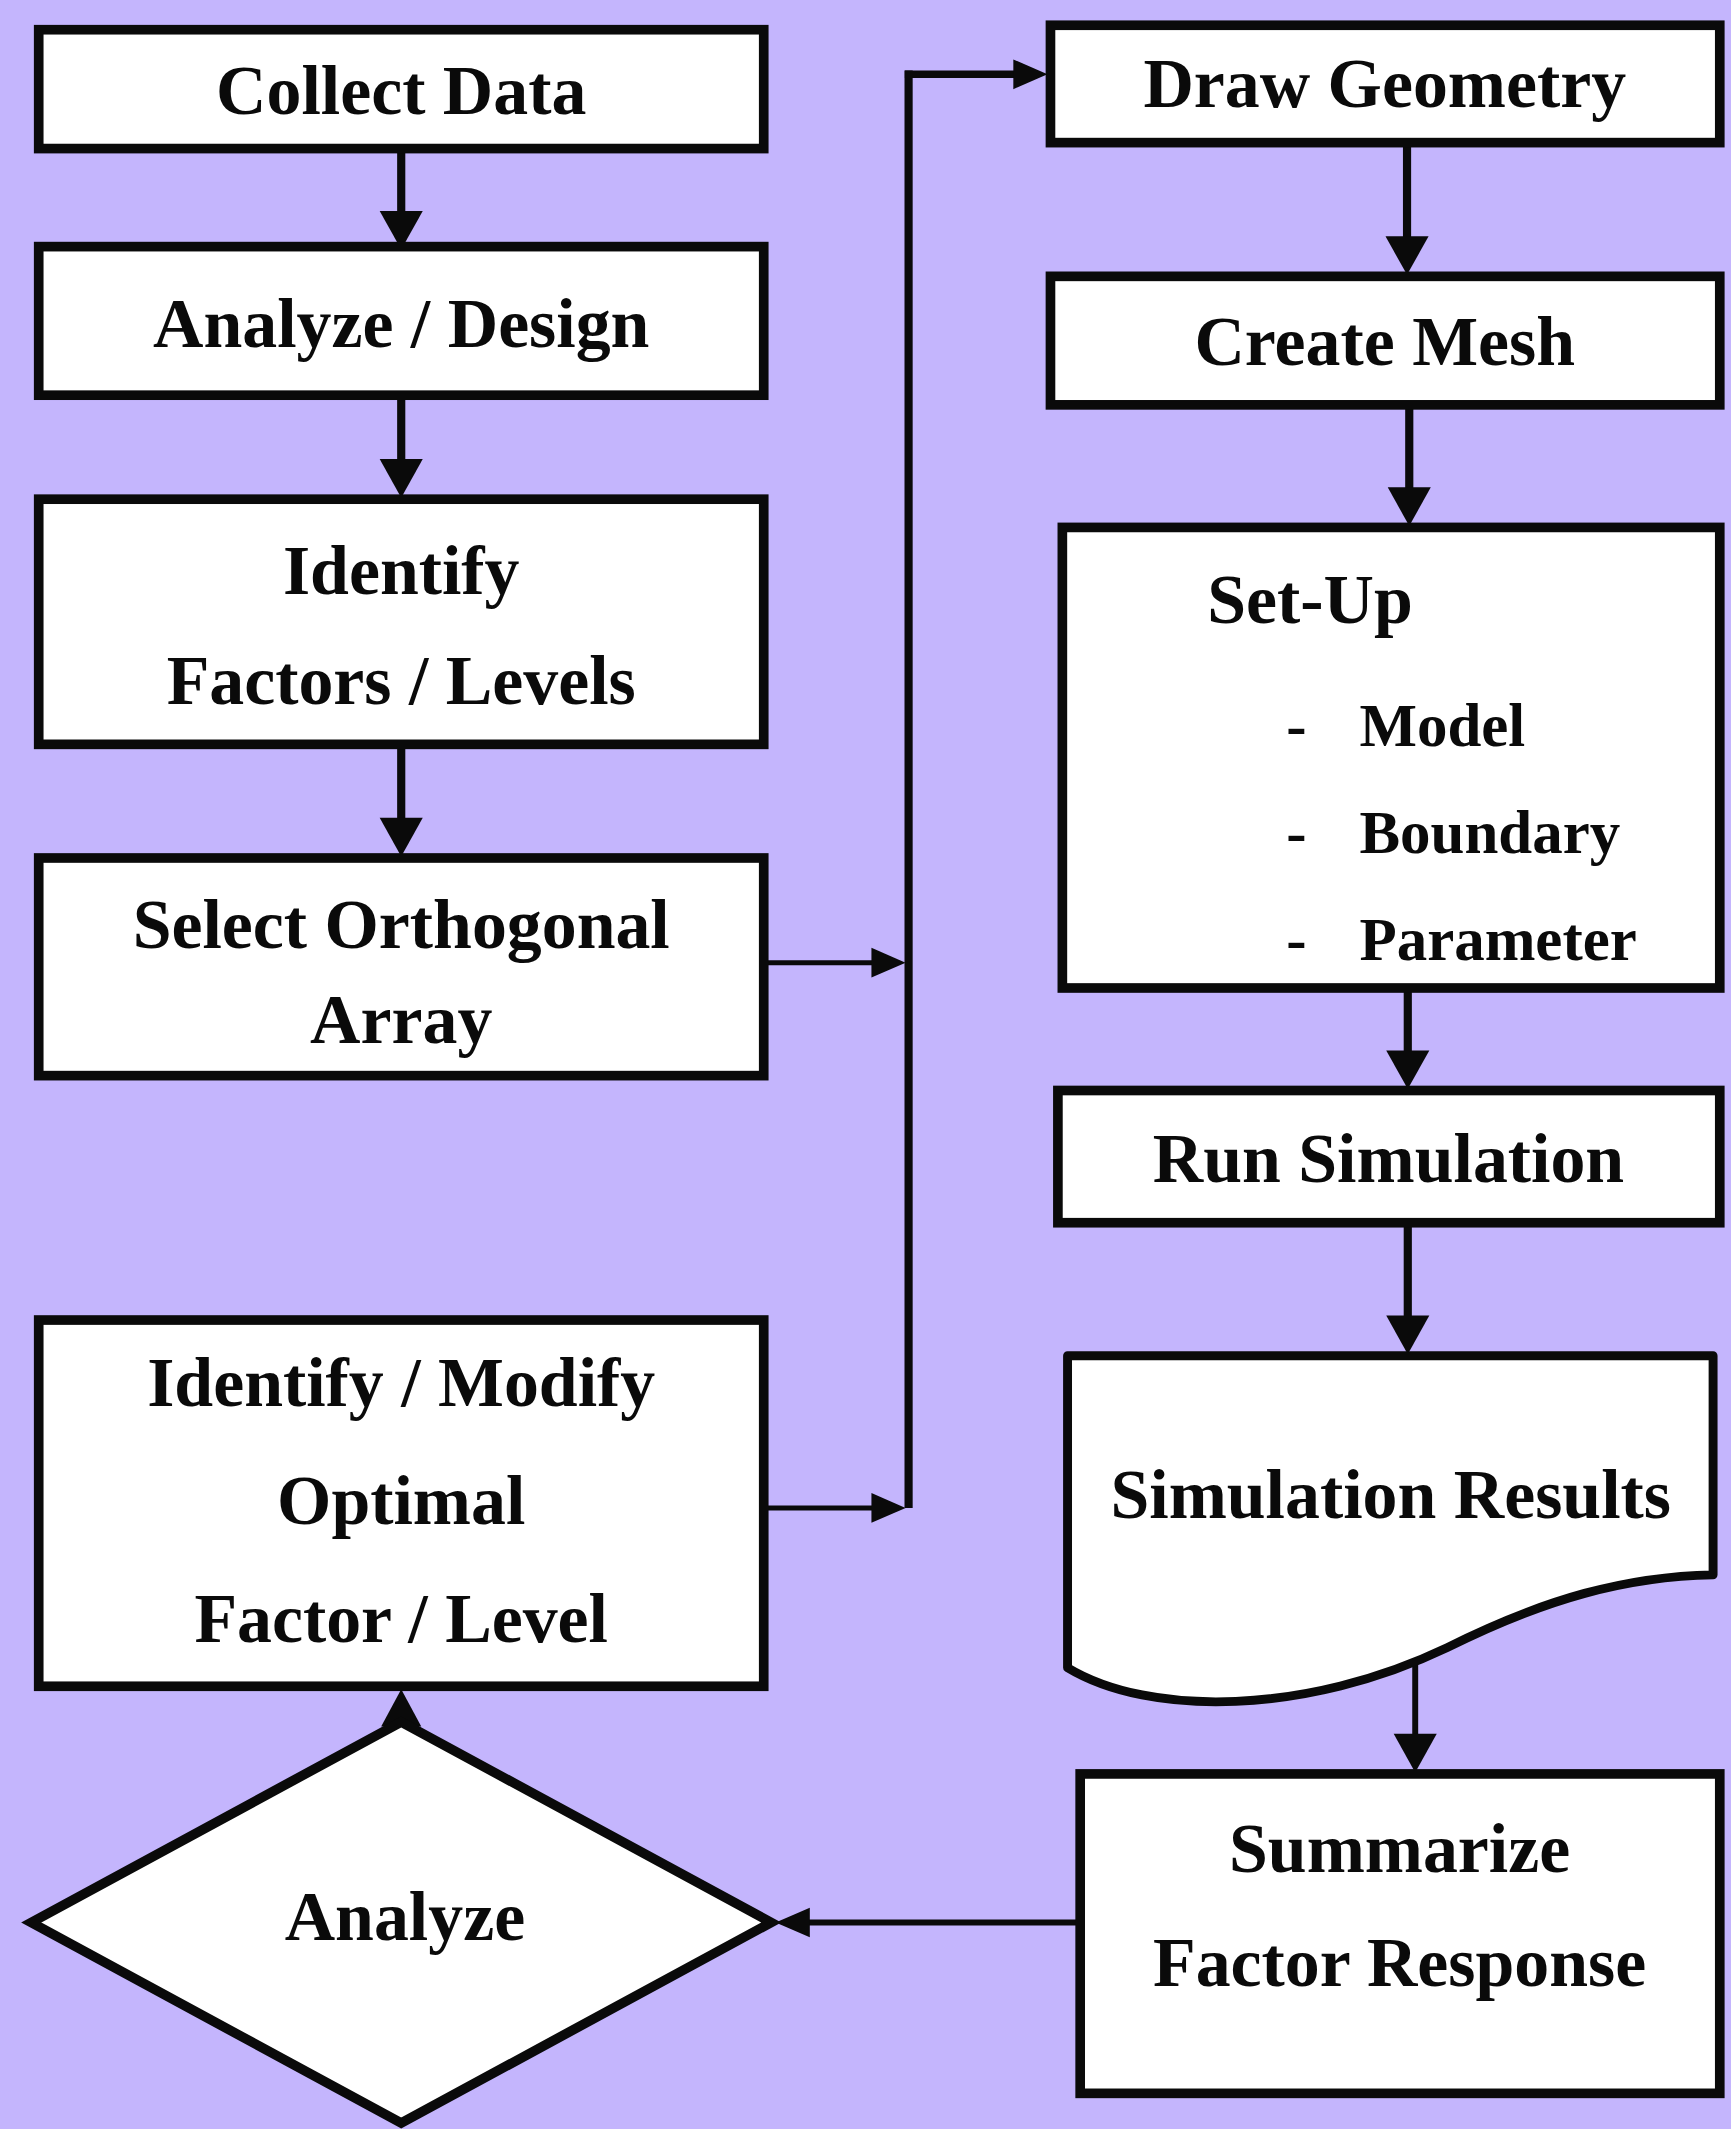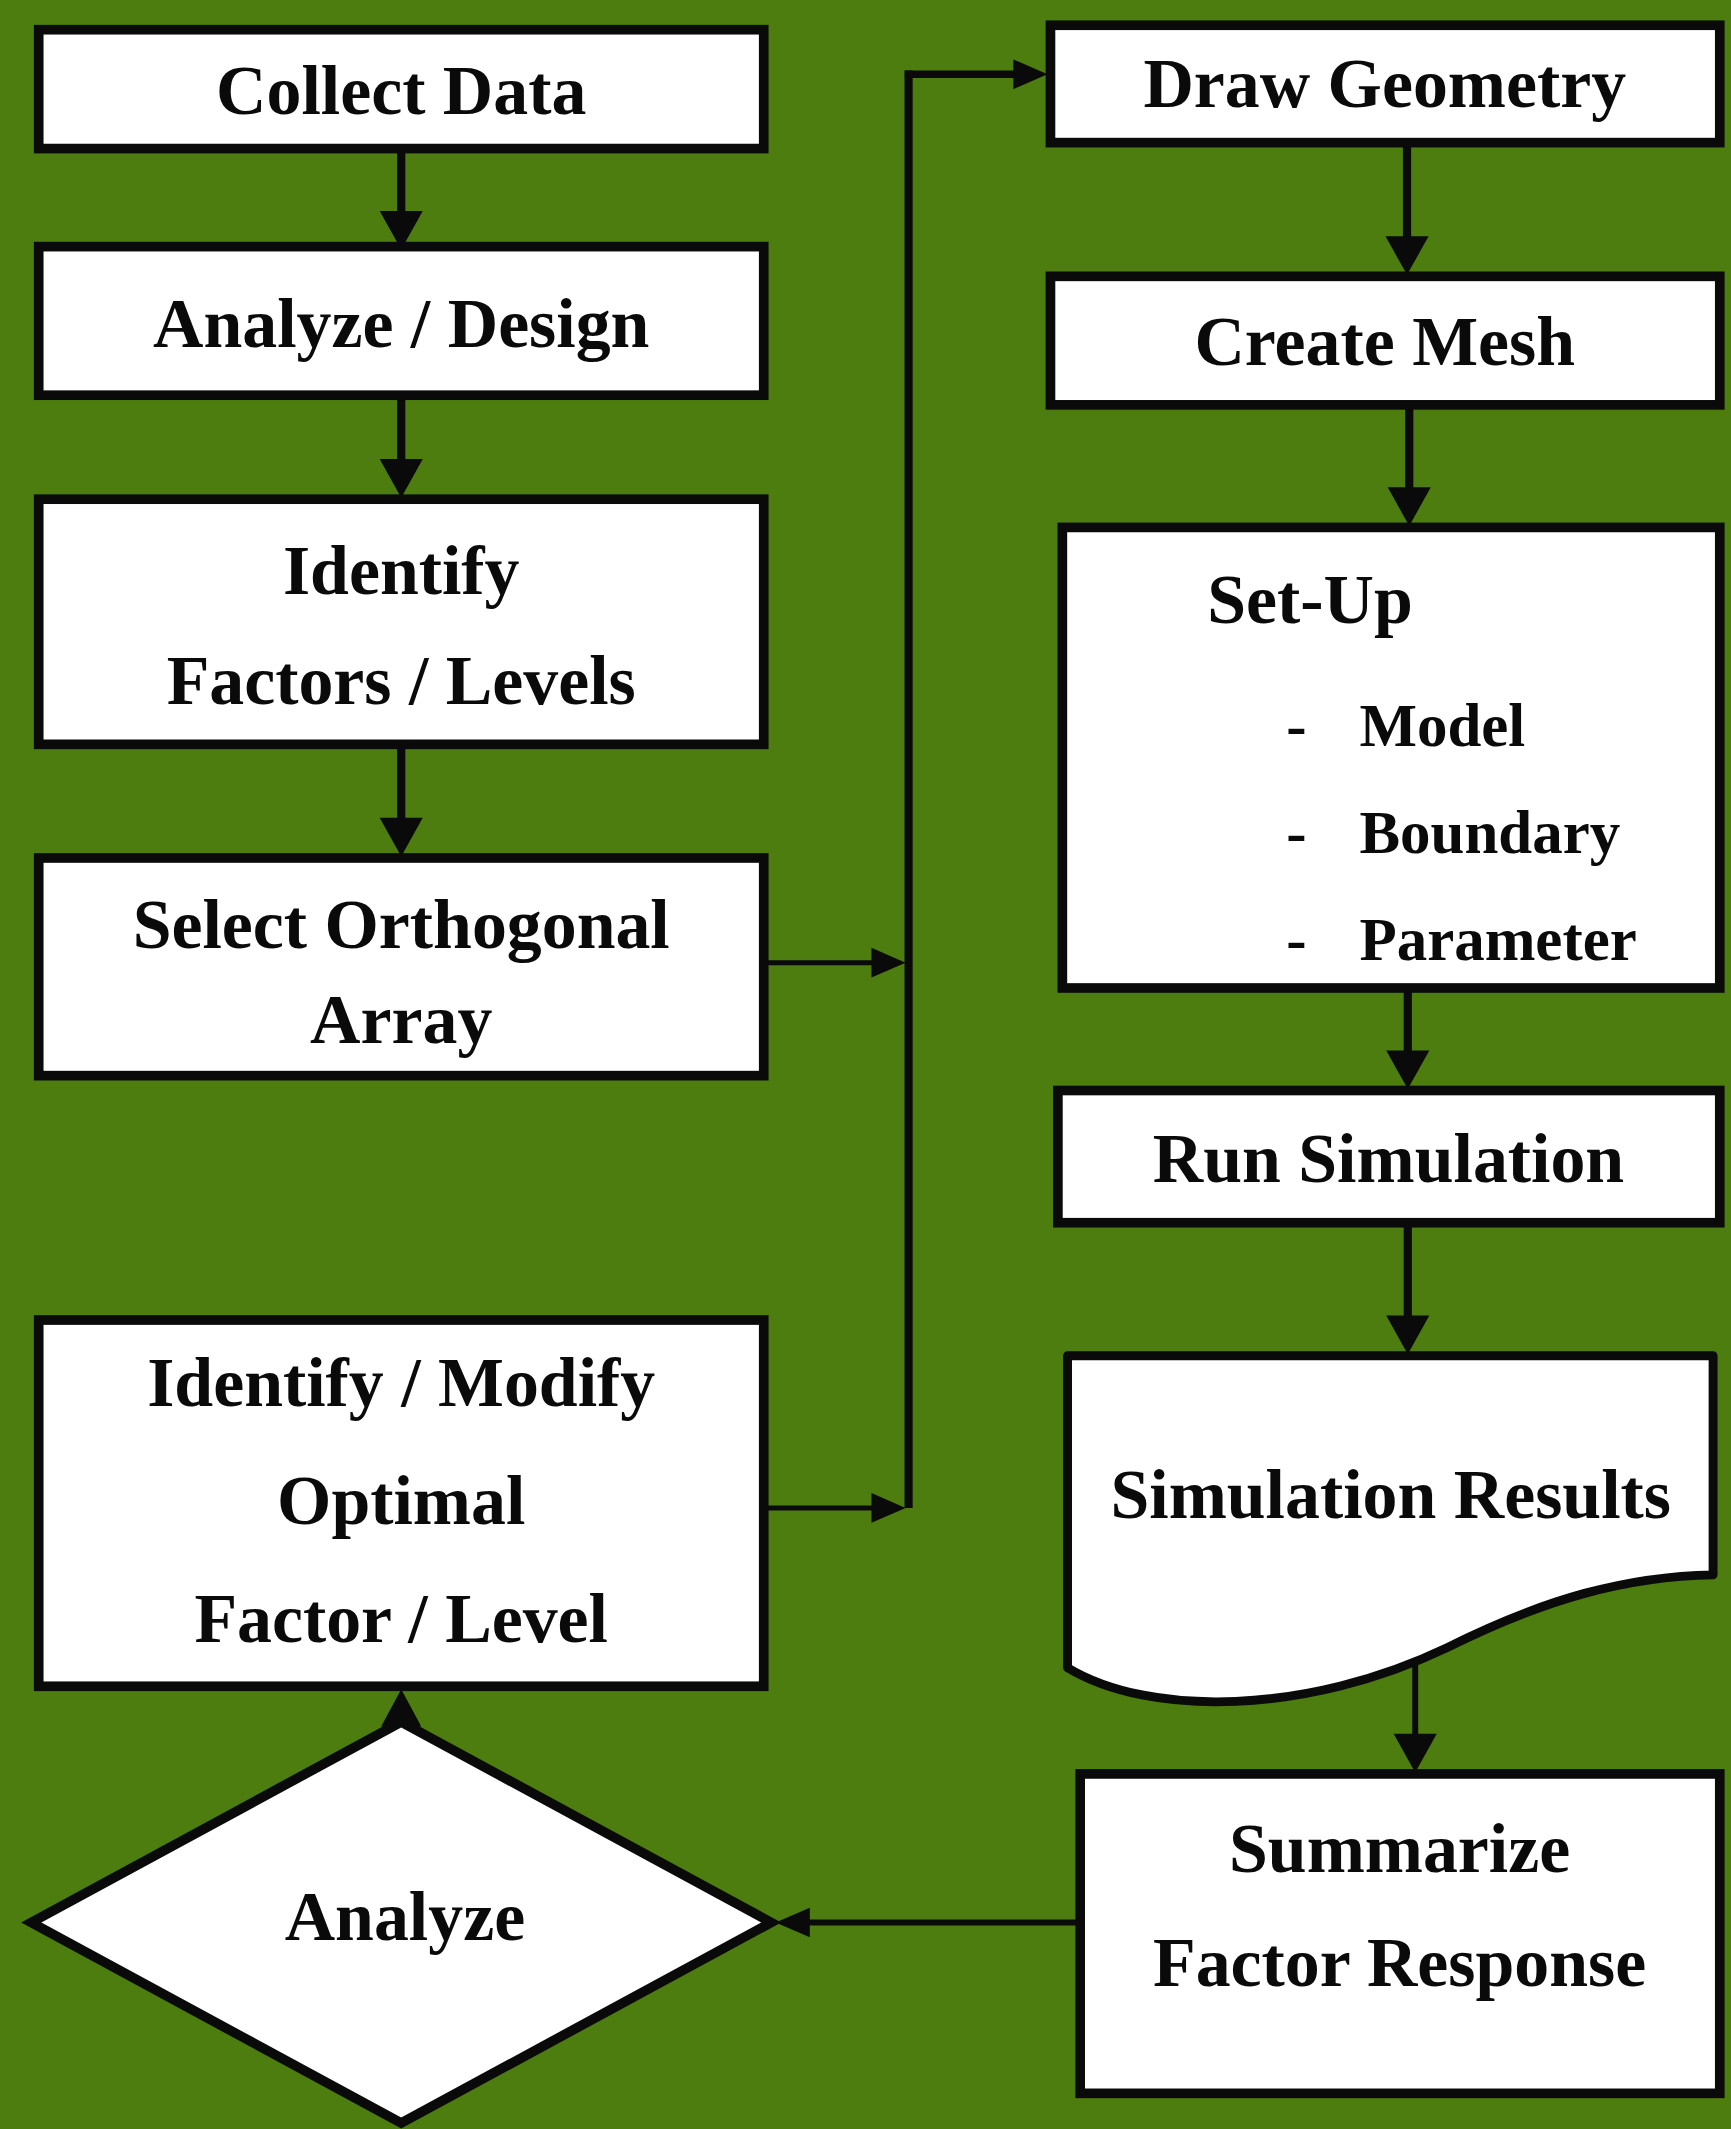--- a/index.html
+++ b/index.html
@@ -4,21 +4,21 @@
 <style>
   html, body {
     margin: 0;
     padding: 0;
     background: #fdfdfd;
   }
   .stage {
     position: relative;
     width: 1731px;
     height: 2129px;
-    background: #4d7c0f;
+    background: #c4b5fd;
     overflow: hidden;
   }
   svg { display: block; width: 100%; height: 100%; }
 
   .box {
     fill: #ffffff;
     stroke: #0a0a0a;
     stroke-width: 13;
   }
   .doc {

